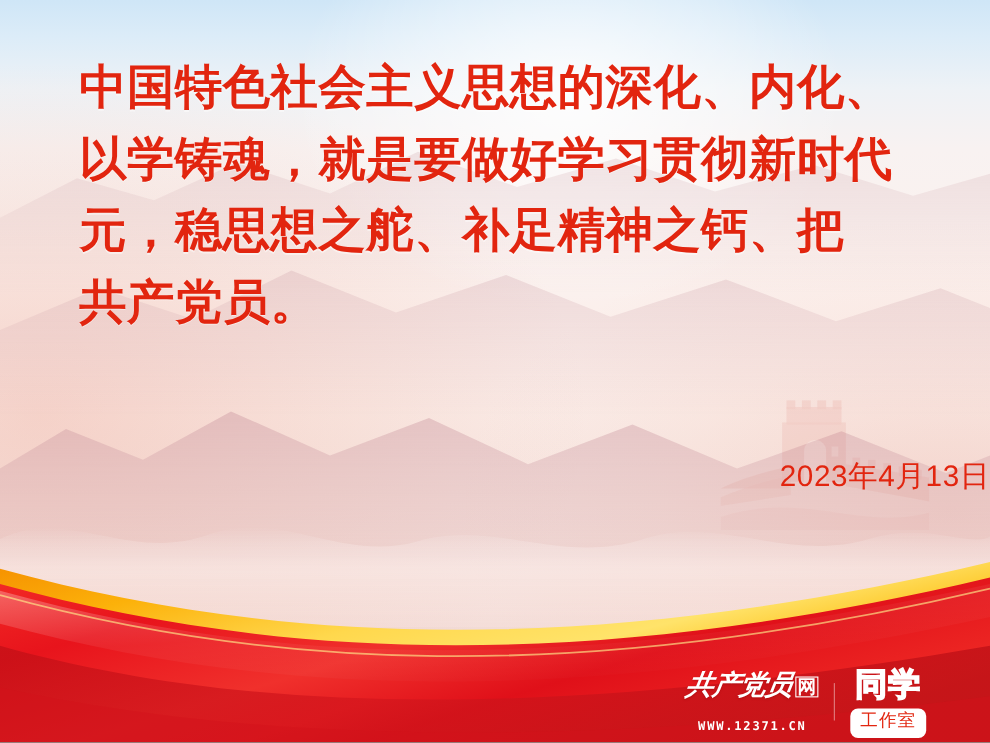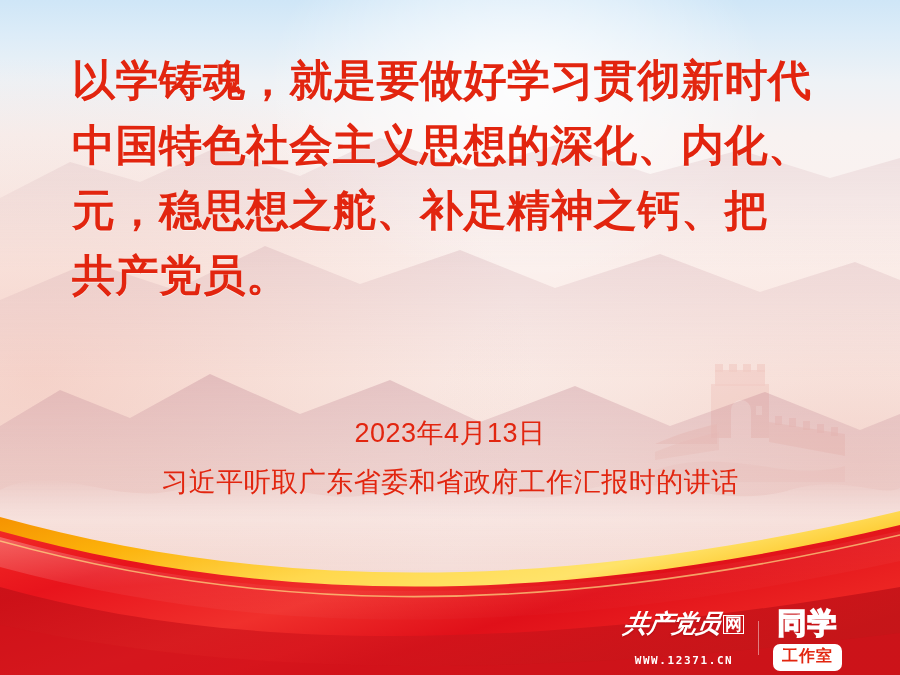--- a/index.html
+++ b/index.html
@@ -115,21 +115,21 @@
     letter-spacing: 0.5px;
     white-space: nowrap;
     text-shadow: 0 1px 0 rgba(255,255,255,0.45);
   }
 
   .attrib {
     position: absolute;
     left: 0;
     top: 414px;
     width: 900px;
-    text-align: center;
+    text-align: right;
   }
   .attrib-date {
     color: #e2250f;
     font-size: 27px;
     line-height: 38px;
     font-weight: 400;
     letter-spacing: 0.5px;
   }
   .attrib-source {
     color: #e2250f;
@@ -205,21 +205,21 @@
     -webkit-text-stroke: 1.6px #ffffff;
     font-size: 29px;
     font-weight: 700;
     letter-spacing: 1px;
     line-height: 34px;
   }
   .logo-tx-pill {
     background: #ffffff;
     color: #e2250f;
     font-size: 16px;
-    font-weight: 700;
+    font-weight: 400;
     letter-spacing: 1px;
     padding: 4px 9px 7px 9px;
     border-radius: 7px;
     line-height: 16px;
   }
 </style>
 </head>
 <body>
 
 <div id="poster">
@@ -348,29 +348,28 @@
 
       <path d="M0,150 C230,200 520,206 900,158 L900,200 L0,200 Z" fill="#d2111a" opacity="0.45"></path>
 
       <path d="M0,62 C230,126 500,144 900,56 L900,86 C500,172 230,154 0,92 Z" fill="url(#redsheen)"></path>
 
       <path d="M0,66 C240,132 520,150 900,60" stroke="#ffe98a" stroke-width="1.6" fill="none" opacity="0.65"></path>
     </svg>
   </div>
 
   <div class="quote">
+    <div class="quote-line">中国特色社会主义思想的深化、内化、</div>
     <div class="quote-line">以学铸魂，就是要做好学习贯彻新时代</div>
-    <div class="quote-line">中国特色社会主义思想的深化、内化、</div>
     <div class="quote-line">元，稳思想之舵、补足精神之钙、把</div>
     <div class="quote-line">共产党员。</div>
   </div>
 
   <div class="attrib">
     <div class="attrib-date">2023年4月13日</div>
-    <div class="attrib-source">习近平听取广东省委和省政府工作汇报时的讲话</div>
   </div>
 
   <div class="logo-area">
 
     <div class="logo-12371">
       <div class="logo-12371-mark">
         <span class="logo-cn-cursive">共产党员</span>
         <span class="logo-cn-box">网</span>
       </div>
       <div class="logo-url">WWW.12371.CN</div>

